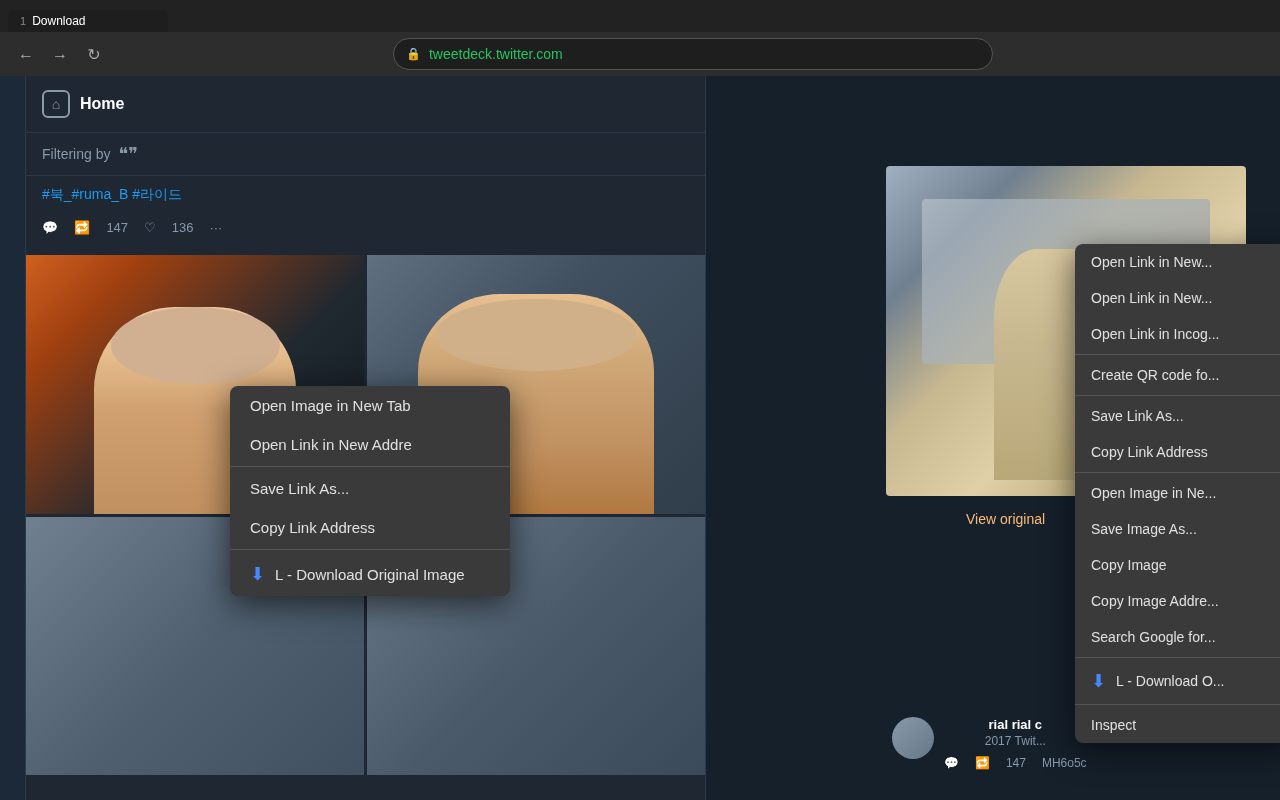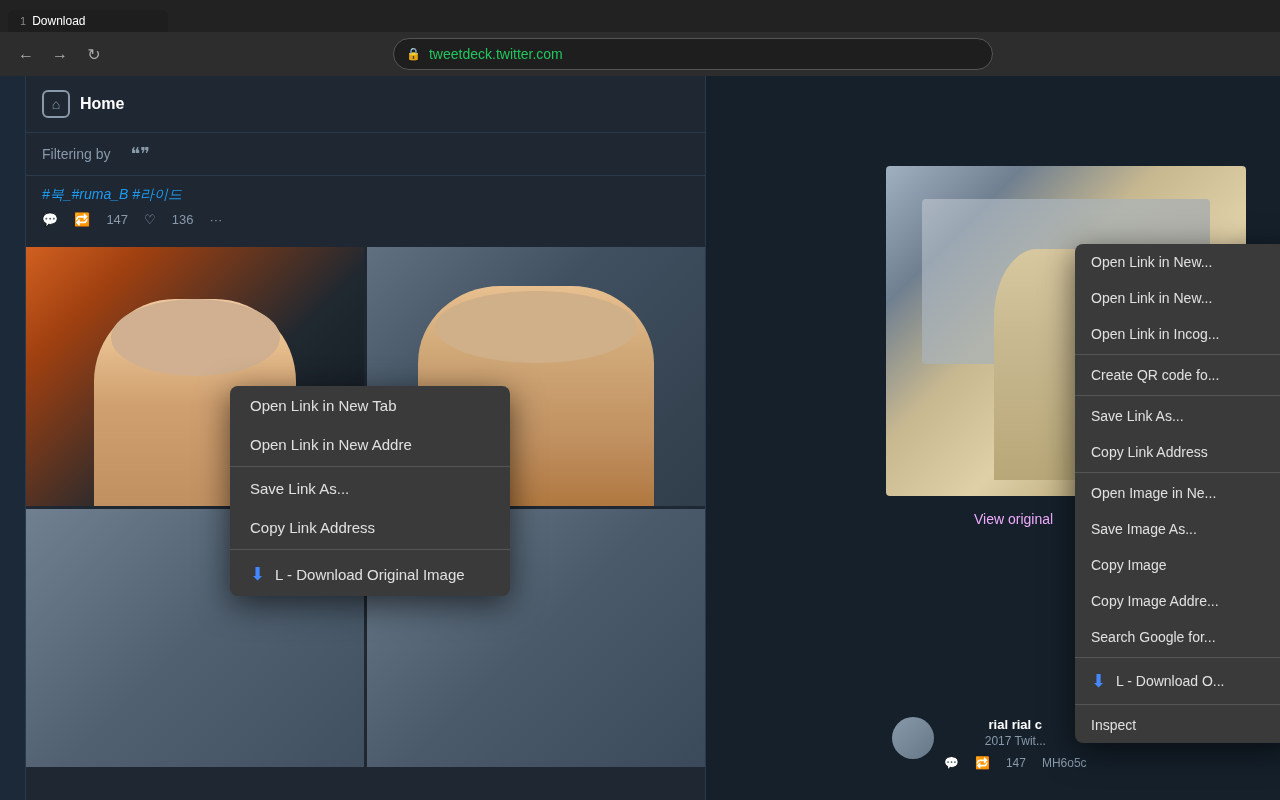--- a/index.html
+++ b/index.html
@@ -143,41 +143,40 @@
     }
     .column-title {
       font-size: 16px;
       font-weight: 700;
       color: #ffffff;
     }
     .filtering-bar {
       padding: 10px 16px;
       display: flex;
       align-items: center;
-      gap: 20px;
+      gap: 8px;
       border-bottom: 1px solid #2a3a4a;
     }
     .filtering-text {
       color: #8899aa;
       font-size: 14px;
     }
     .quote-icon {
       color: #8899aa;
       font-size: 18px;
     }
 
     
     .tweet-area {
       padding: 10px 16px;
     }
     .tweet-hashtags {
       color: #1d9bf0;
       font-size: 14px;
-      margin-bottom: 8px;
-      font-style: italic;
+      margin-bottom: 16px;
     }
     .tweet-actions {
       display: flex;
       align-items: center;
       gap: 16px;
       color: #8899aa;
       font-size: 13px;
       margin-bottom: 10px;
     }
 
@@ -216,22 +215,22 @@
       width: 360px;
       height: 330px;
       background: linear-gradient(135deg, #708090 0%, #506070 30%, #c8c0a0 60%, #b0a880 100%);
       border-radius: 4px;
       overflow: hidden;
     }
 
     .view-original-btn {
       position: absolute;
       top: 435px;
-      left: 268px;
-      color: #f0abfc;
+      left: 260px;
+      color: #fdba74;
       font-size: 14px;
     }
 
     
     .bottom-tweet {
       position: absolute;
       bottom: 20px;
       left: 180px;
       right: 20px;
       display: flex;
@@ -409,21 +408,21 @@
           <span>💬</span>
           <span>🔁</span>
           <span>147</span>
           <span>MH6o5c</span>
         </div>
       </div>
     </div>
   </div>
 
   <div class="context-menu context-menu-left">
-    <div class="context-menu-item">Open Link in New Tab</div>
+    <div class="context-menu-item">Open Image in New Tab</div>
     <div class="context-menu-item">Open Link in New Addre</div>
     <div class="context-menu-divider"></div>
     <div class="context-menu-item">Save Link As...</div>
     <div class="context-menu-item">Copy Link Address</div>
     <div class="context-menu-divider"></div>
     <div class="context-menu-item special">
       <span class="download-icon">⬇</span>
       <span>L - Download Original Image</span>
     </div>
   </div>

